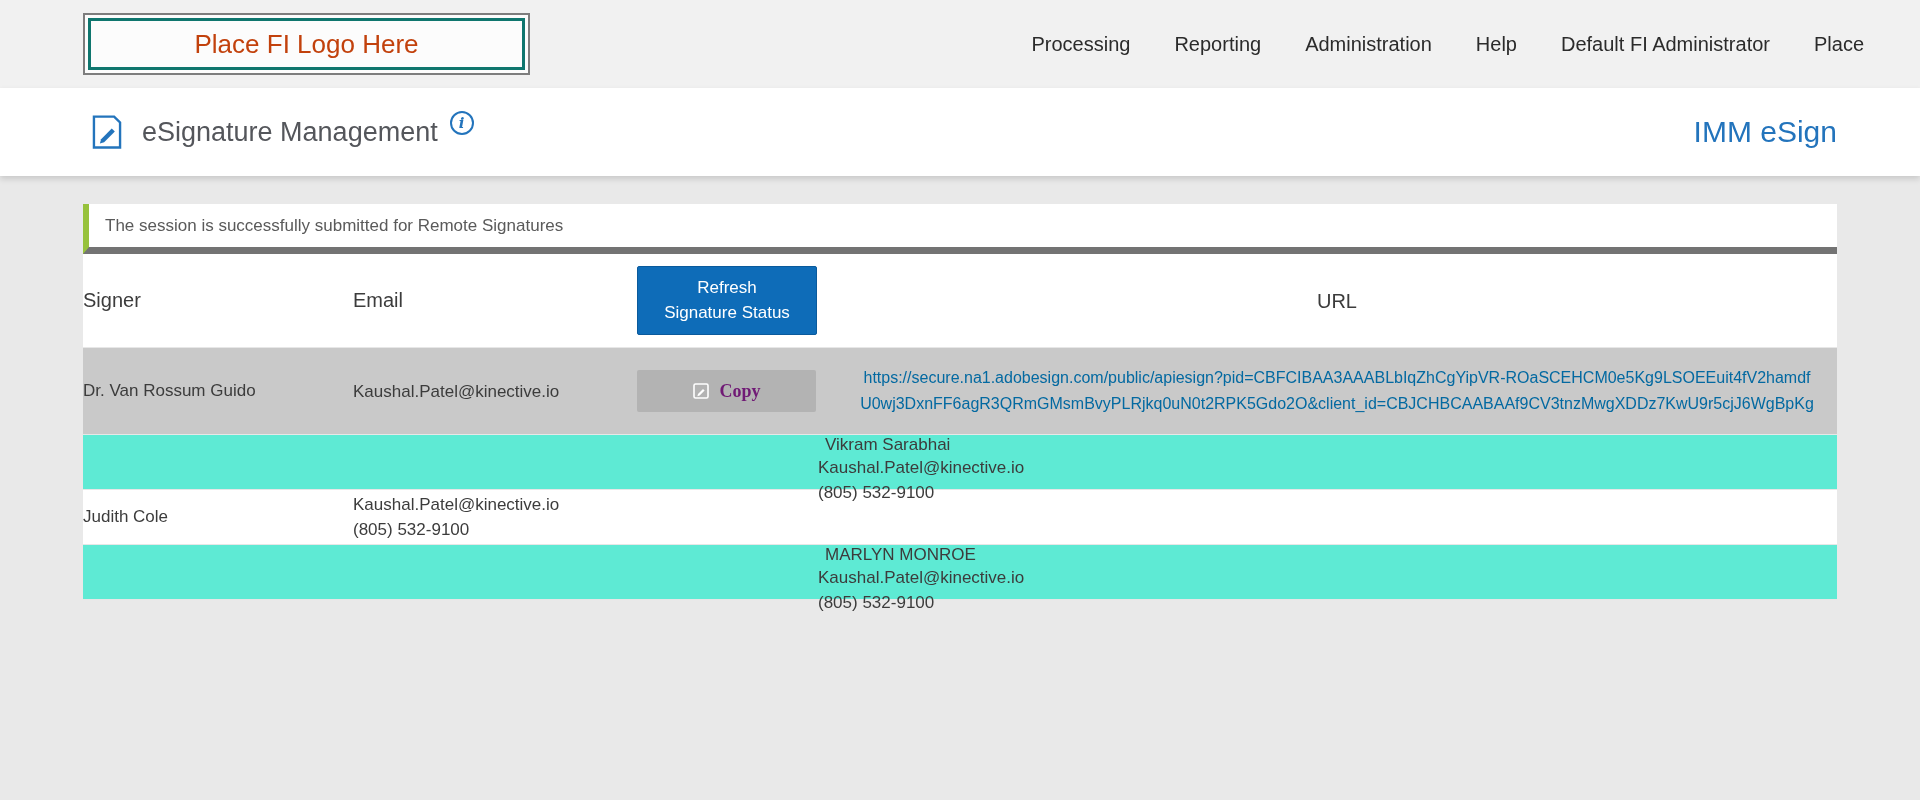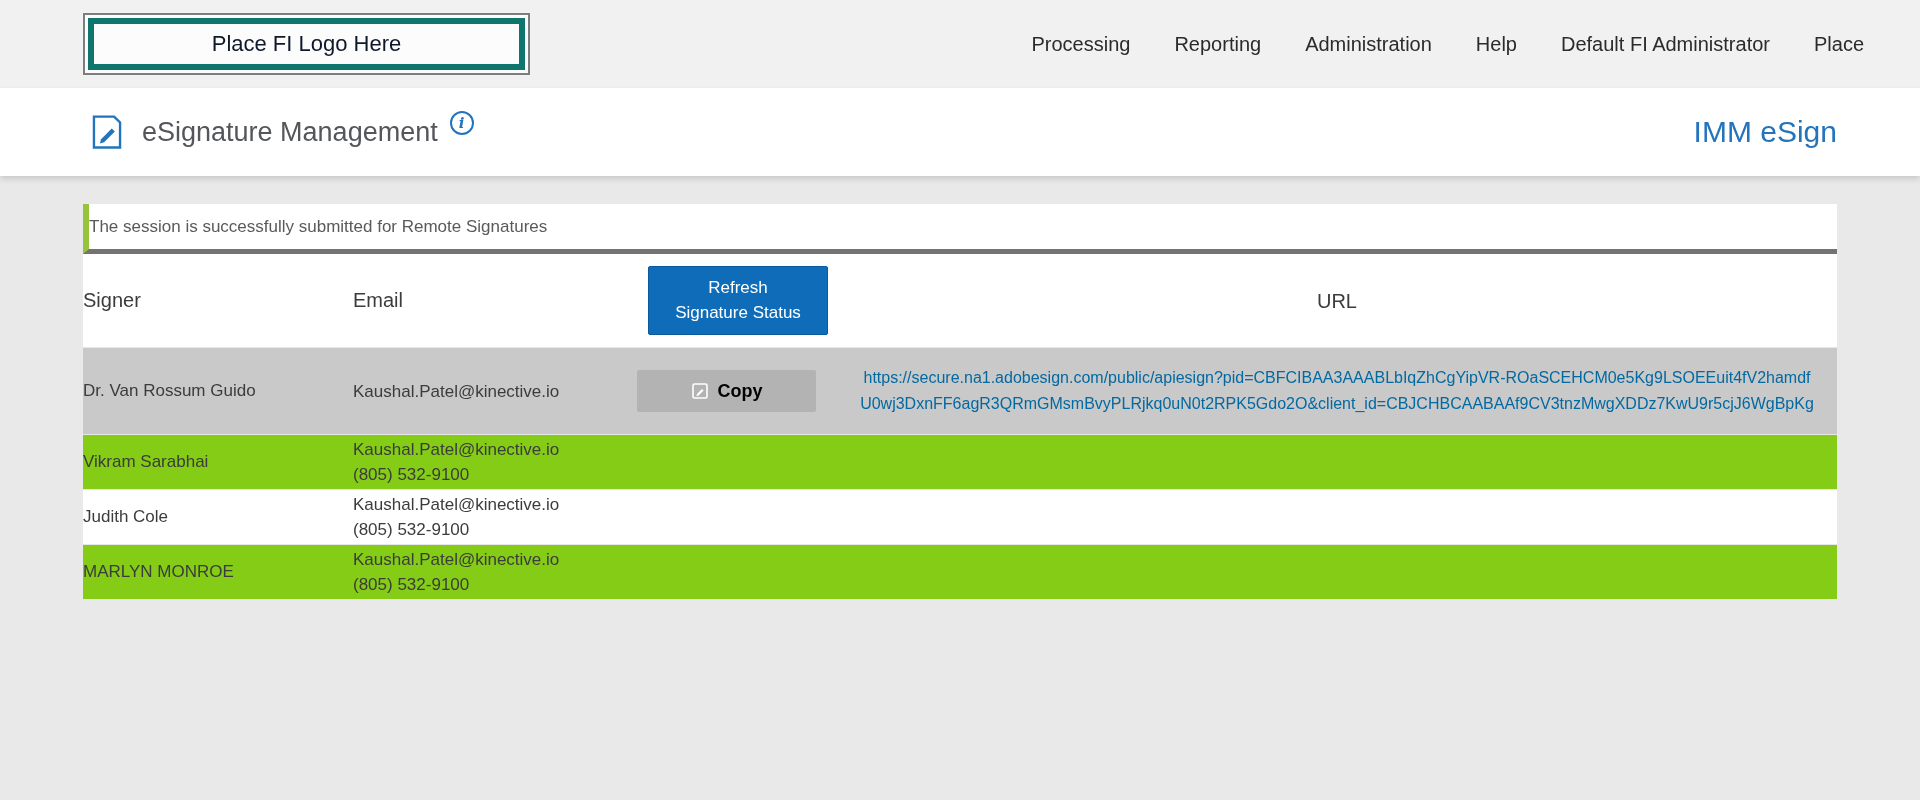--- a/index.html
+++ b/index.html
@@ -21,23 +21,23 @@
   .topbar{
     height:88px;background:#f1f1f1;
     display:flex;align-items:center;justify-content:space-between;
   }
   .logo-box{
     margin-left:83px;width:447px;height:62px;
     border:2px solid #7d7d7d;background:#fcfcfc;
     padding:3px;
   }
   .logo-inner{
-    width:100%;height:100%;border:6px solid #0f766e;
+    width:100%;height:100%;border:3px solid #0f766e;
     display:flex;align-items:center;justify-content:center;
-    font-size:22px;color:#0f172a;
+    font-size:26px;color:#c2410c;
   }
   .topnav{display:flex;align-items:center;gap:44px;padding-right:56px;}
   .topnav a{
     color:#2b2b2b;text-decoration:none;font-size:20px;cursor:pointer;white-space:nowrap;
   }
 
   
   .titlebar{
     height:88px;background:#ffffff;position:relative;z-index:2;
     display:flex;align-items:center;justify-content:space-between;
@@ -54,53 +54,53 @@
   }
   .brand{margin-right:83px;color:var(--accent-blue);font-size:30px;}
 
   
   .main{padding-top:28px;position:relative;z-index:1;}
   .panel{margin-left:83px;width:1754px;background:#ffffff;}
 
   .alert{
     border-left:6px solid var(--alert-green);
     height:50px;display:flex;align-items:center;
-    font-size:17px;color:#5a5a5a;
-    border-bottom:5px solid #737373;
+    padding-left:16px;font-size:17px;color:#5a5a5a;
+    border-bottom:7px solid #737373;
   }
 
   .trow{display:flex;align-items:center;border-bottom:1px solid #e7e7e7;}
   .col-signer{width:270px;flex-shrink:0;}
   .col-email{width:284px;flex-shrink:0;line-height:25px;}
   .col-status{width:200px;flex-shrink:0;}
   .col-url{
     flex:1;text-align:center;padding:0 22px;
     font-size:16px;color:#0369a1;line-height:26px;word-break:break-all;
   }
 
   .thead{height:94px;font-size:20px;color:#3c3c3c;}
   .thead .col-url{font-size:20px;color:#3c3c3c;word-break:normal;}
 
   .refresh-btn{
     width:180px;background:var(--button-blue);color:#ffffff;
     border:1px solid #0a5a9c;border-radius:2px;
     font-family:inherit;font-size:17px;line-height:1.45;
-    padding:9px 0;text-align:center;white-space:pre-line;cursor:pointer;margin-left:11px;
+    padding:9px 0;text-align:center;white-space:pre-line;cursor:pointer;
   }
 
   .row{height:55px;font-size:17px;}
   .row.first{height:87px;}
   .row.selected{background:var(--selected-row);}
-  .row.alt{background:#84cc16;}
+  .row.alt{background:#5eead4;flex-direction:column;}
 
   .copy-btn{
-    width:179px;height:42px;background:var(--copy-gray);color:#000000;
+    width:179px;height:42px;background:var(--copy-gray);color:#701a75;
     border:none;border-radius:2px;cursor:pointer;
     display:flex;align-items:center;justify-content:center;gap:9px;
-    font-family:Liberation Sans, sans-serif;font-size:18px;font-weight:bold;
+    font-family:Liberation Serif, serif;font-size:18px;font-weight:bold;
   }
 </style>
 </head>
 <body>
 
 <div class="topbar">
   <div class="logo-box">
     <div class="logo-inner">Place FI Logo Here</div>
   </div>
   <nav class="topnav">

